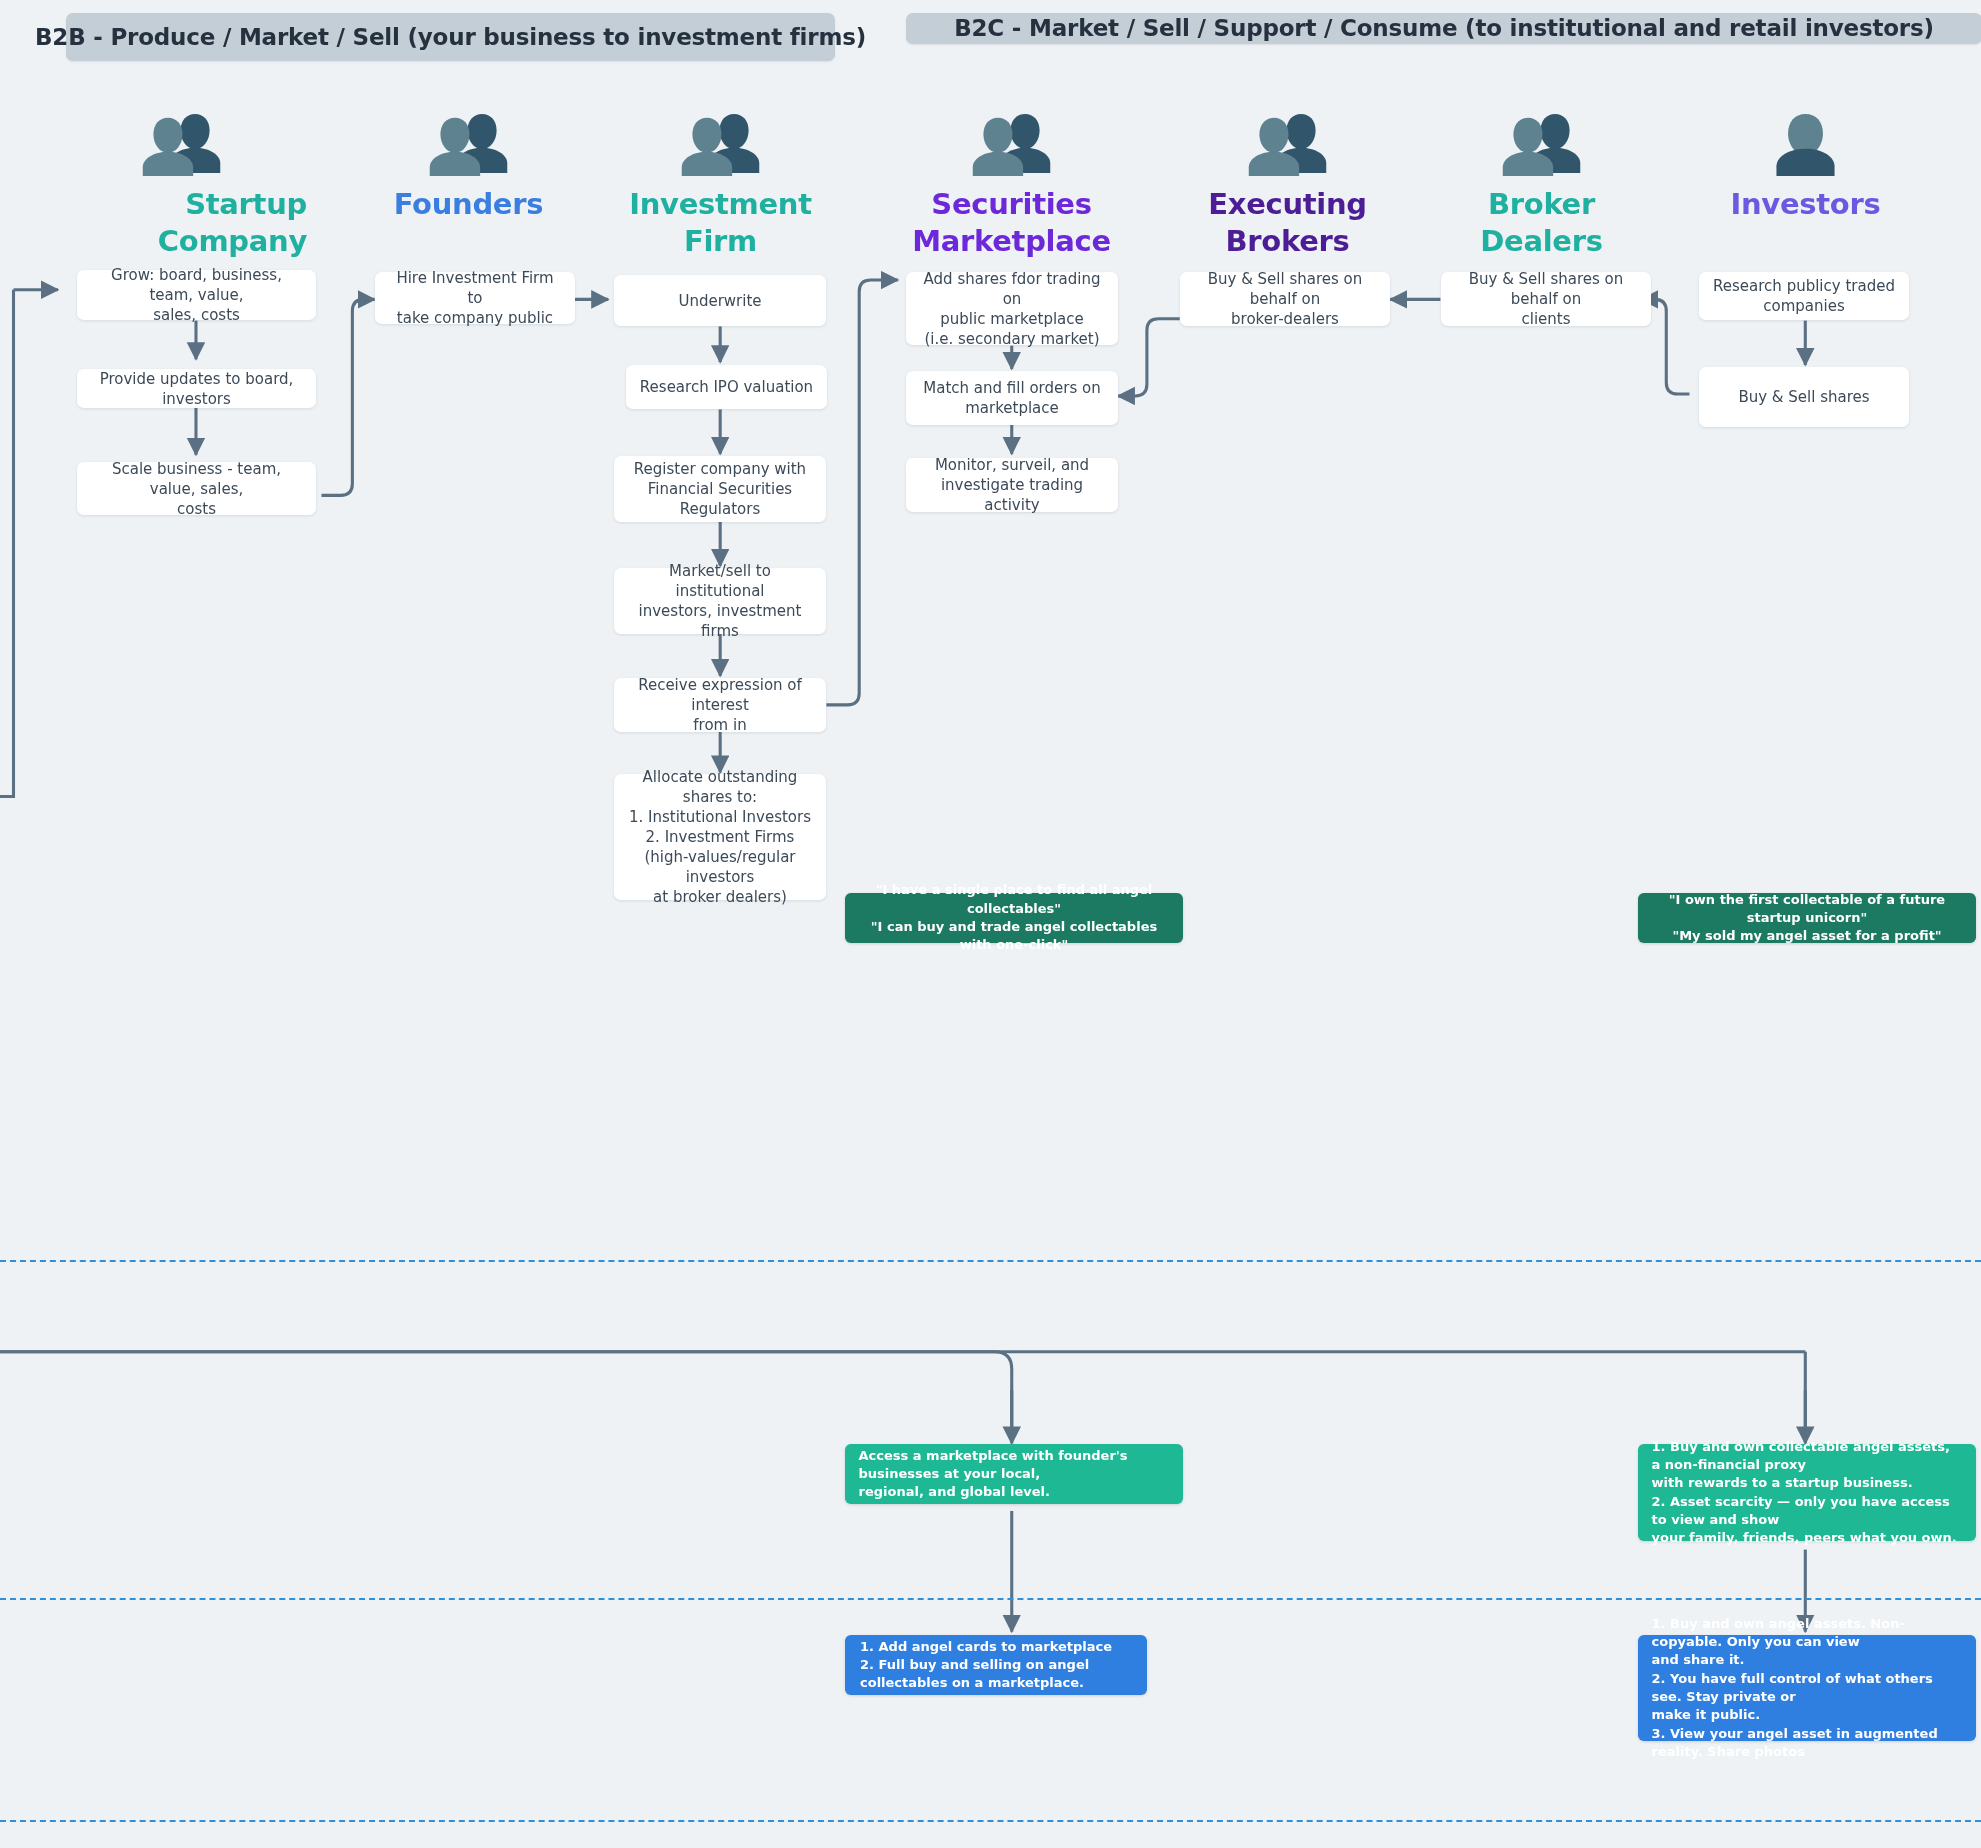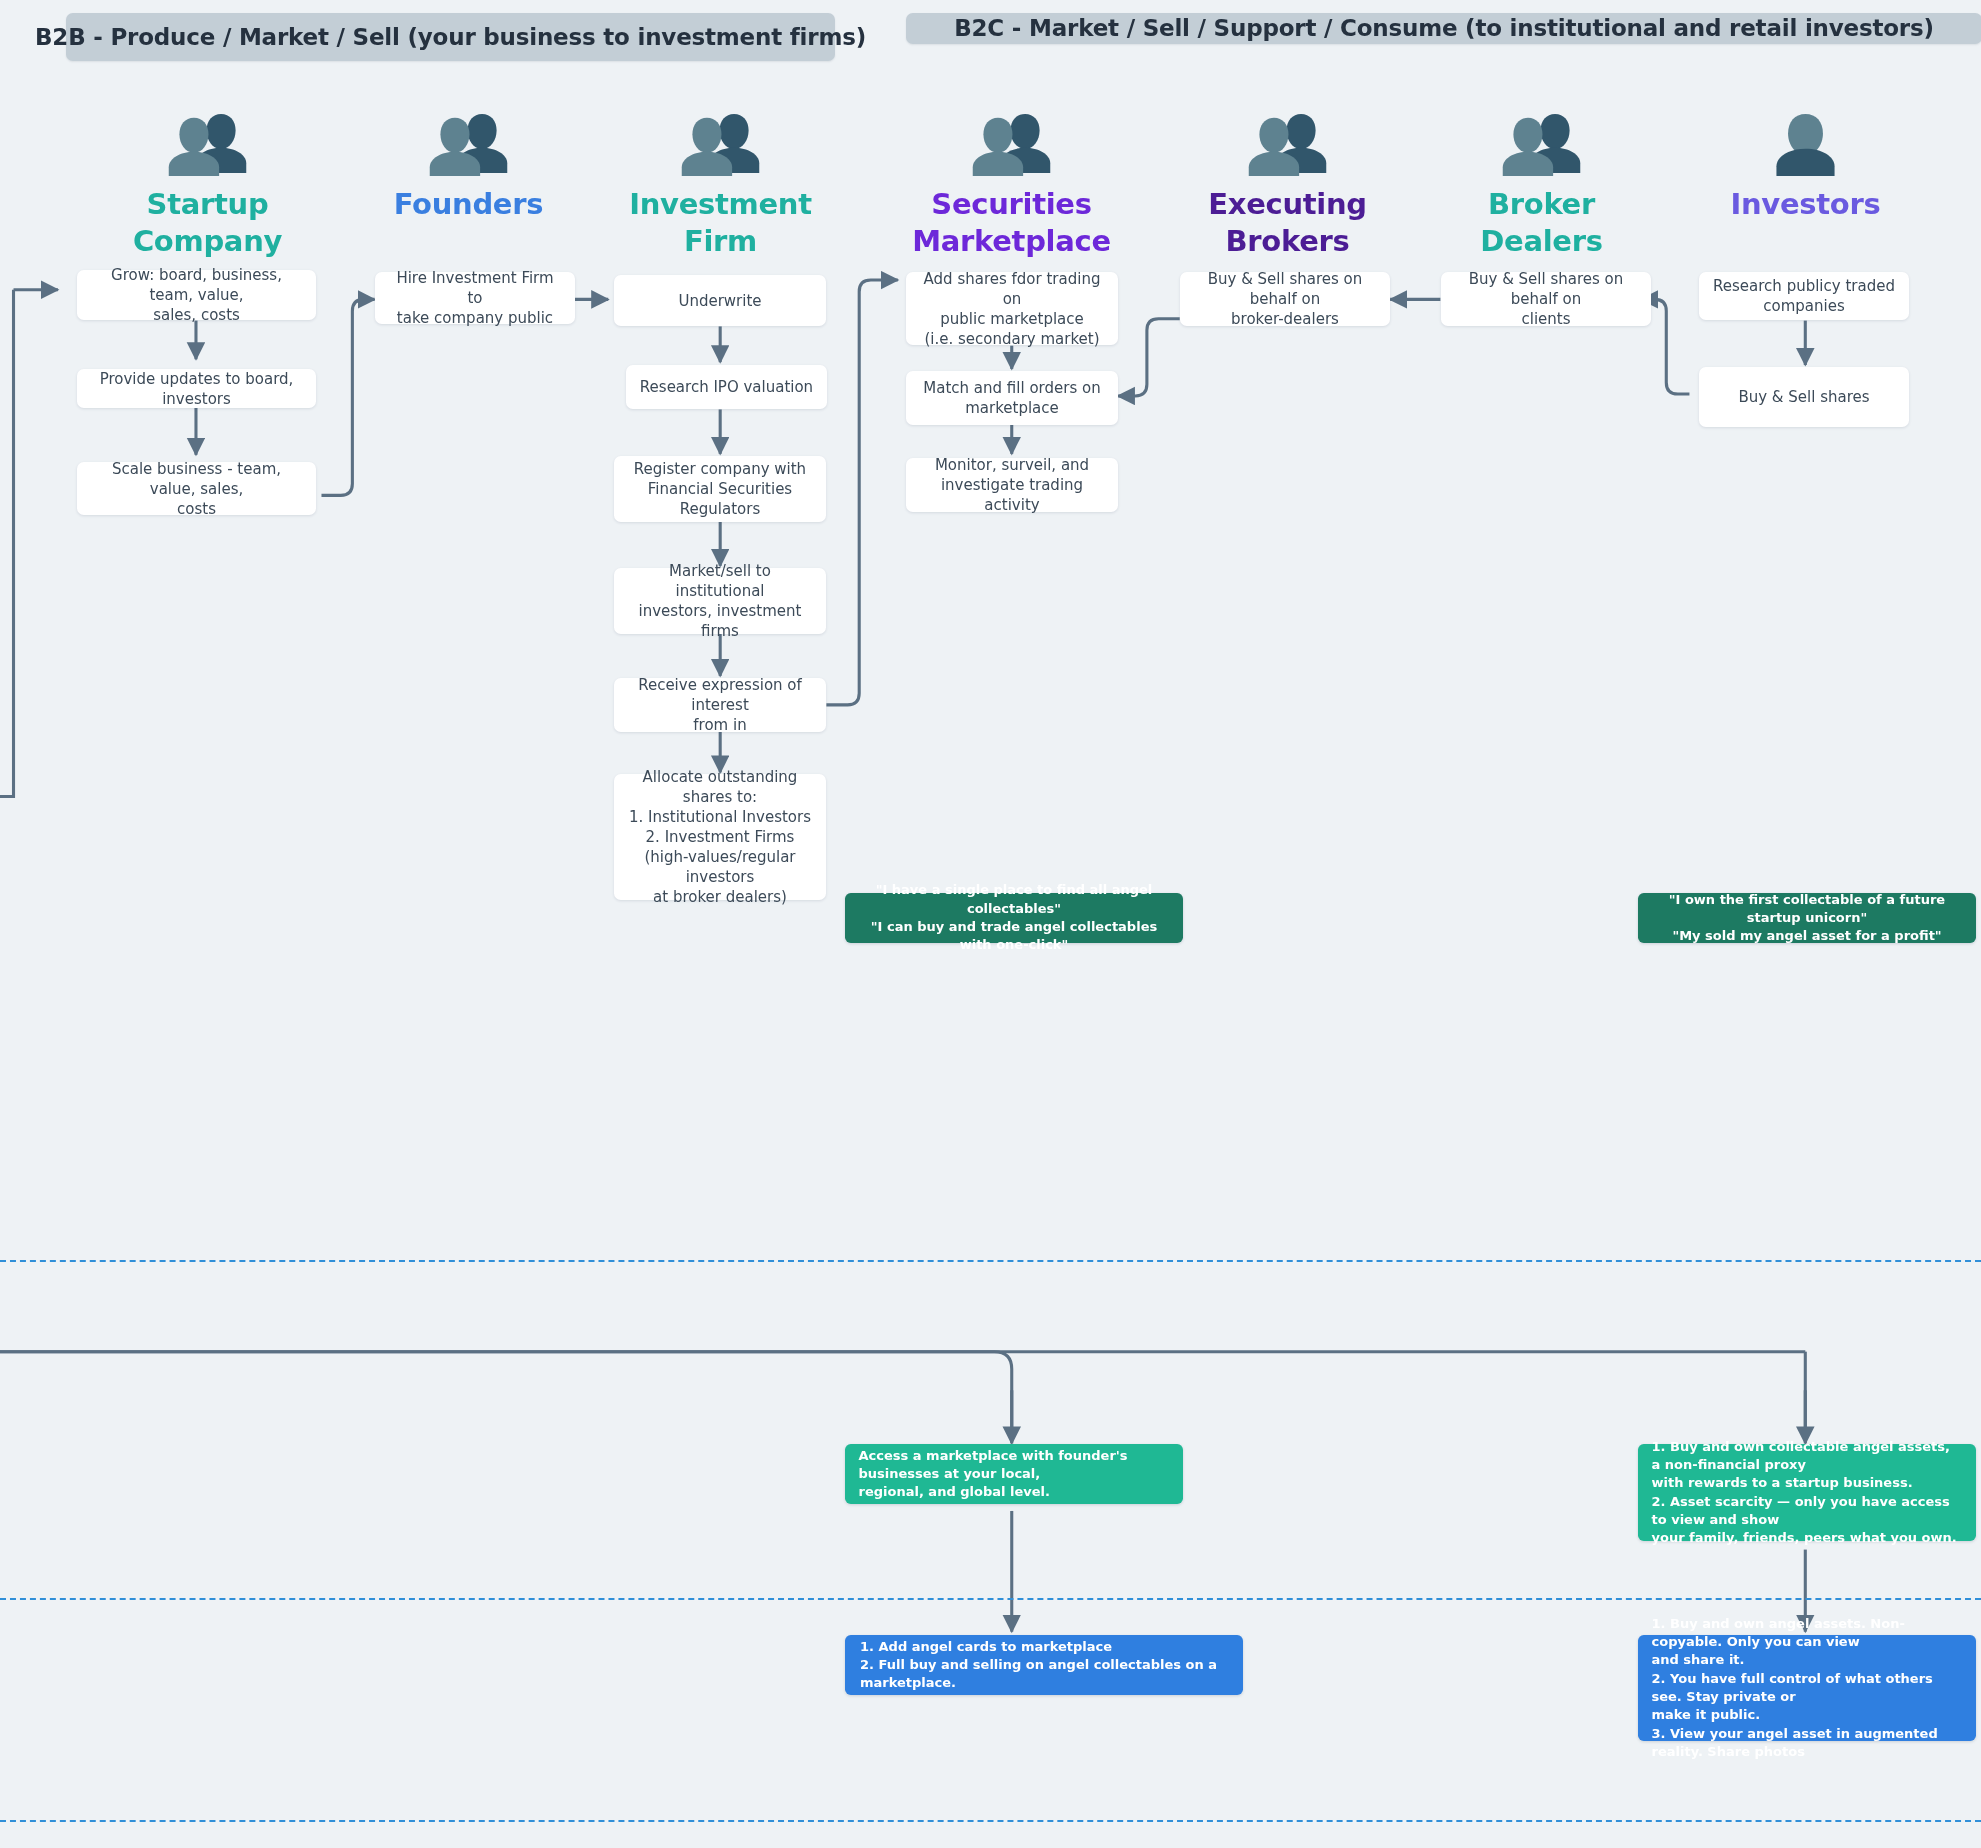--- a/index.html
+++ b/index.html
@@ -172,21 +172,21 @@
   <div class="dashline" style="top:1598px;"></div>
   <div class="dashline" style="top:1820px;"></div>
 
   <div class="banner" style="left:66px; top:12.6px; width:769px; height:48px;">
     <span class="banner-label">B2B - Produce / Market / Sell (your business to investment firms)</span>
   </div>
   <div class="banner" style="left:906px; top:12.6px; width:1076px; height:31px;">
     <span class="banner-label">B2C - Market / Sell / Support / Consume (to institutional and retail investors)</span>
   </div>
 
-  <div class="col-head" style="left:82px; top:101px;">
+  <div class="col-head" style="left:56px; top:101px;text-align:right;">
     <div class="col-icon">
       <svg width="93" height="68" viewBox="0 0 96 70">
         <path d="M62 6c9 0 15 7 15 17s-6 19-15 19-15-9-15-19S53 6 62 6z" fill="#31566b"></path>
         <path d="M62 41c14 0 26 7 26 16v10H36V57c0-9 12-16 26-16z" fill="#31566b"></path>
         <path d="M34 10c9 0 15 7 15 17s-6 19-15 19-15-9-15-19S25 10 34 10z" fill="#5e8290"></path>
         <path d="M34 45c14 0 26 7 26 16v9H8v-9c0-9 12-16 26-16z" fill="#5e8290"></path>
       </svg>
     </div>
     <div class="col-title" style="color:#1fb0a0; white-space:pre-line;">Startup
 Company</div>
@@ -354,21 +354,21 @@
     <span class="callout-text">Access a marketplace with founder's businesses at your local,
 regional, and global level.</span>
   </div>
   <div class="callout feature" style="left:1638px; top:1444px; width:338px; height:97px; background:#1fb894;">
     <span class="callout-text">1. Buy and own collectable angel assets, a non-financial proxy
 with rewards to a startup business.
 2. Asset scarcity — only you have access to view and show
 your family, friends, peers what you own.</span>
   </div>
 
-  <div class="callout feature" style="left:845px; top:1635px; width:398px; height:60px; background:#2f7fe0;padding-left:15px;">
+  <div class="callout feature" style="left:845px; top:1635px; width:302px; height:60px; background:#2f7fe0;padding-left:15px;">
     <span class="callout-text">1. Add angel cards to marketplace
 2. Full buy and selling on angel collectables on a marketplace.</span>
   </div>
   <div class="callout feature" style="left:1638px; top:1635px; width:338px; height:106px; background:#2f7fe0;">
     <span class="callout-text">1. Buy and own angel assets. Non-copyable. Only you can view
 and share it.
 2. You have full control of what others see. Stay private or
 make it public.
 3. View your angel asset in augmented reality. Share photos</span>
   </div>

